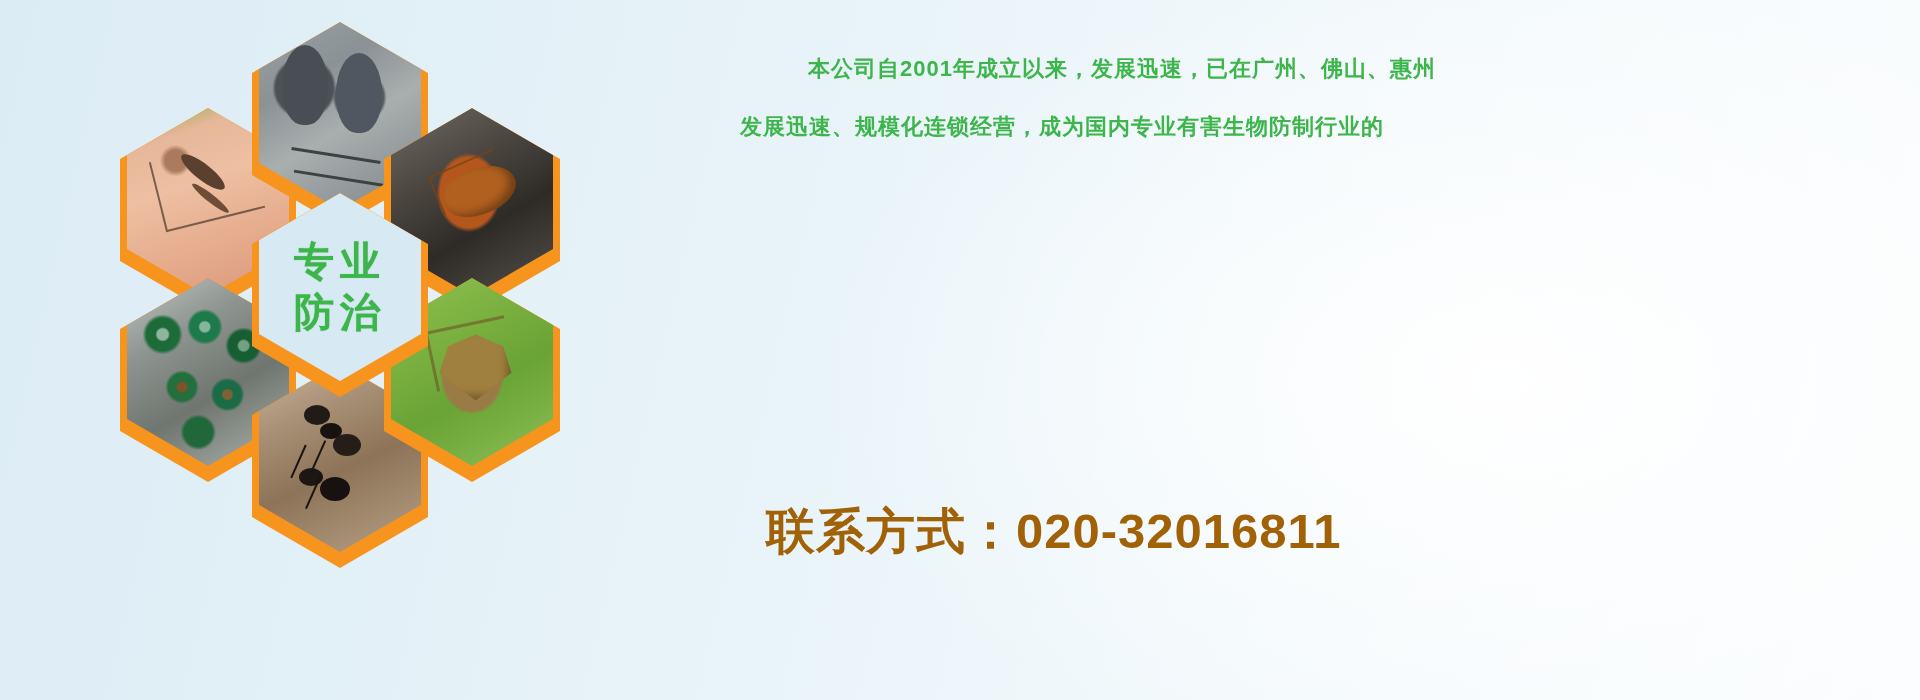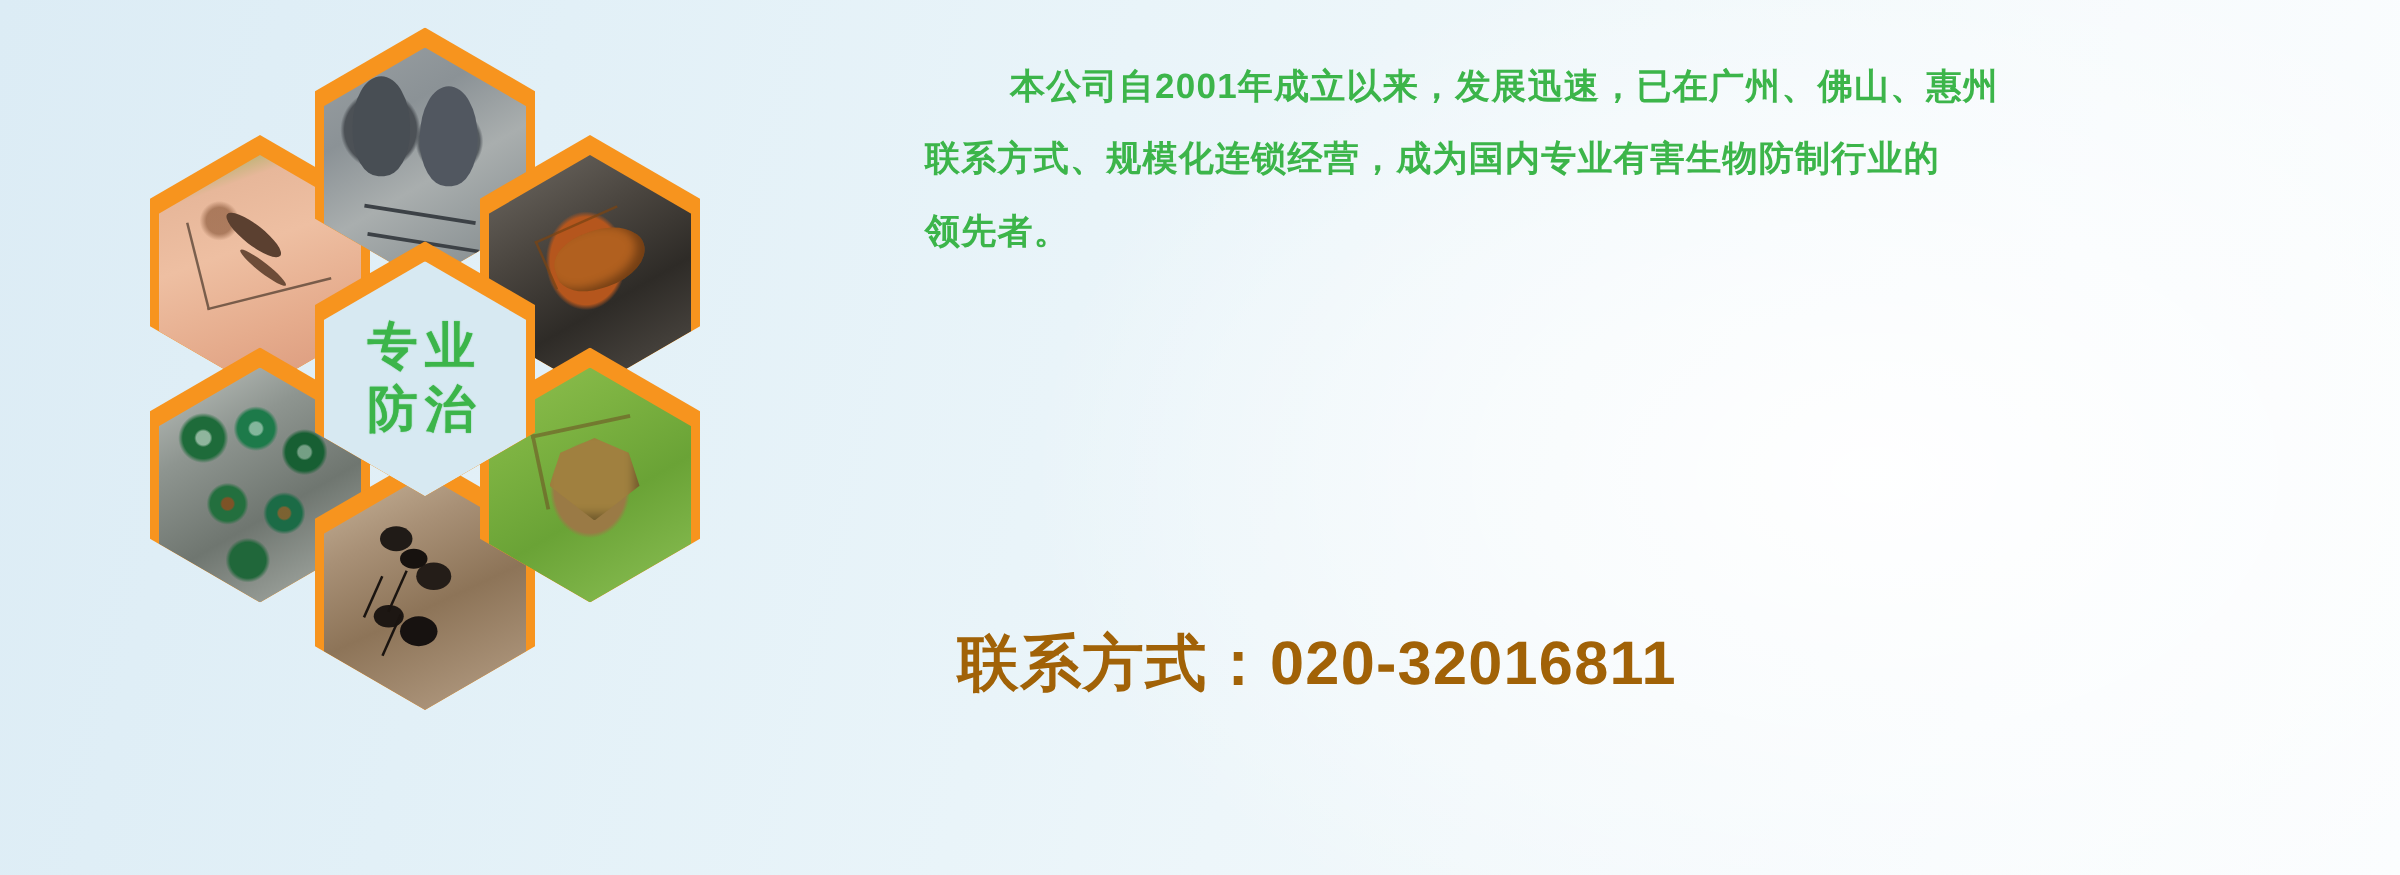--- a/index.html
+++ b/index.html
@@ -12,21 +12,21 @@
     position:relative;
   }
   .banner { position:relative; width:1920px; height:700px; }
 
   
   .honeycomb { position:absolute; left:0; top:0; width:720px; height:700px; }
   .hex {
     position:absolute; width:176px; height:204px;
     clip-path:polygon(50% 0%, 100% 25%, 100% 75%, 50% 100%, 0% 75%, 0% 25%);
     background:#F7941E;
-    display:flex; align-items:flex-end; justify-content:center;
+    display:flex; align-items:flex-start; justify-content:center;
   }
   .hex-inner {
     width:162px; height:188px;
     clip-path:polygon(50% 0%, 100% 25%, 100% 75%, 50% 100%, 0% 75%, 0% 25%);
     overflow:hidden; position:relative;
     display:flex; align-items:center; justify-content:center;
   }
   .art { position:absolute; inset:0; }
 
   
@@ -160,21 +160,21 @@
     width:78px; height:58px;
     border-left:3px solid #6f5526; border-top:3px solid #6f5526;
     transform:rotate(-12deg); opacity:.6;
   }
 
   
   .copy {
     position:absolute; left:740px; top:40px; width:1130px;
   }
   .para {
-    color:#3cb54a; font-size:28px; font-weight:bold;
+    color:#3cb54a; font-size:22px; font-weight:bold;
     line-height:58px; letter-spacing:1px;
     text-indent:68px;
   }
   .para-line { display:block; text-indent:0; }
   .para-line.first { text-indent:68px; }
 
   .contact {
     position:absolute; left:766px; top:492px; width:1100px;
   }
   .contact-line {
@@ -233,22 +233,21 @@
           <span>防治</span>
         </div>
       </div>
     </div>
 
   </div>
 
   <div class="copy">
     <div class="para">
       <span class="para-line first">本公司自2001年成立以来，发展迅速，已在广州、佛山、惠州</span>
-      <span class="para-line">联系方式、规模化连锁经营，成为国内专业有害生物防制行业的</span>
-      <span class="para-line">领先者。</span>
+      <span class="para-line">发展迅速、规模化连锁经营，成为国内专业有害生物防制行业的</span>
     </div>
   </div>
 
   <div class="contact">
     <div class="contact-line">联系方式：020-32016811</div>
   </div>
 
 </div>
 
 </body></html>

